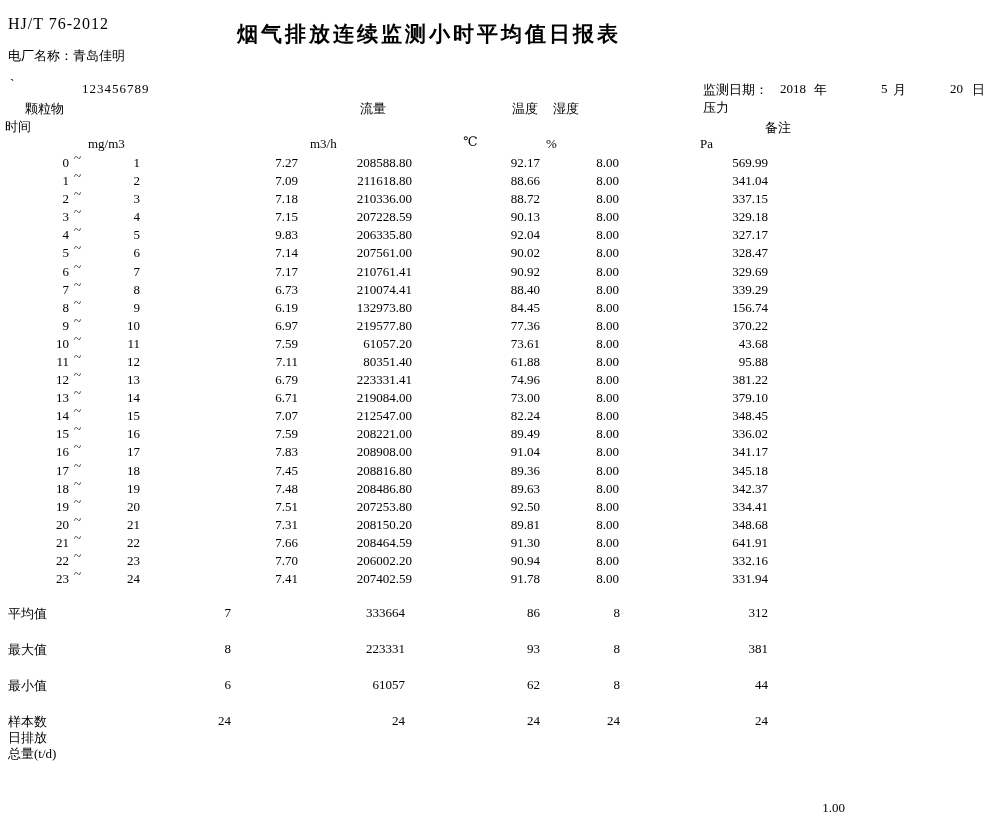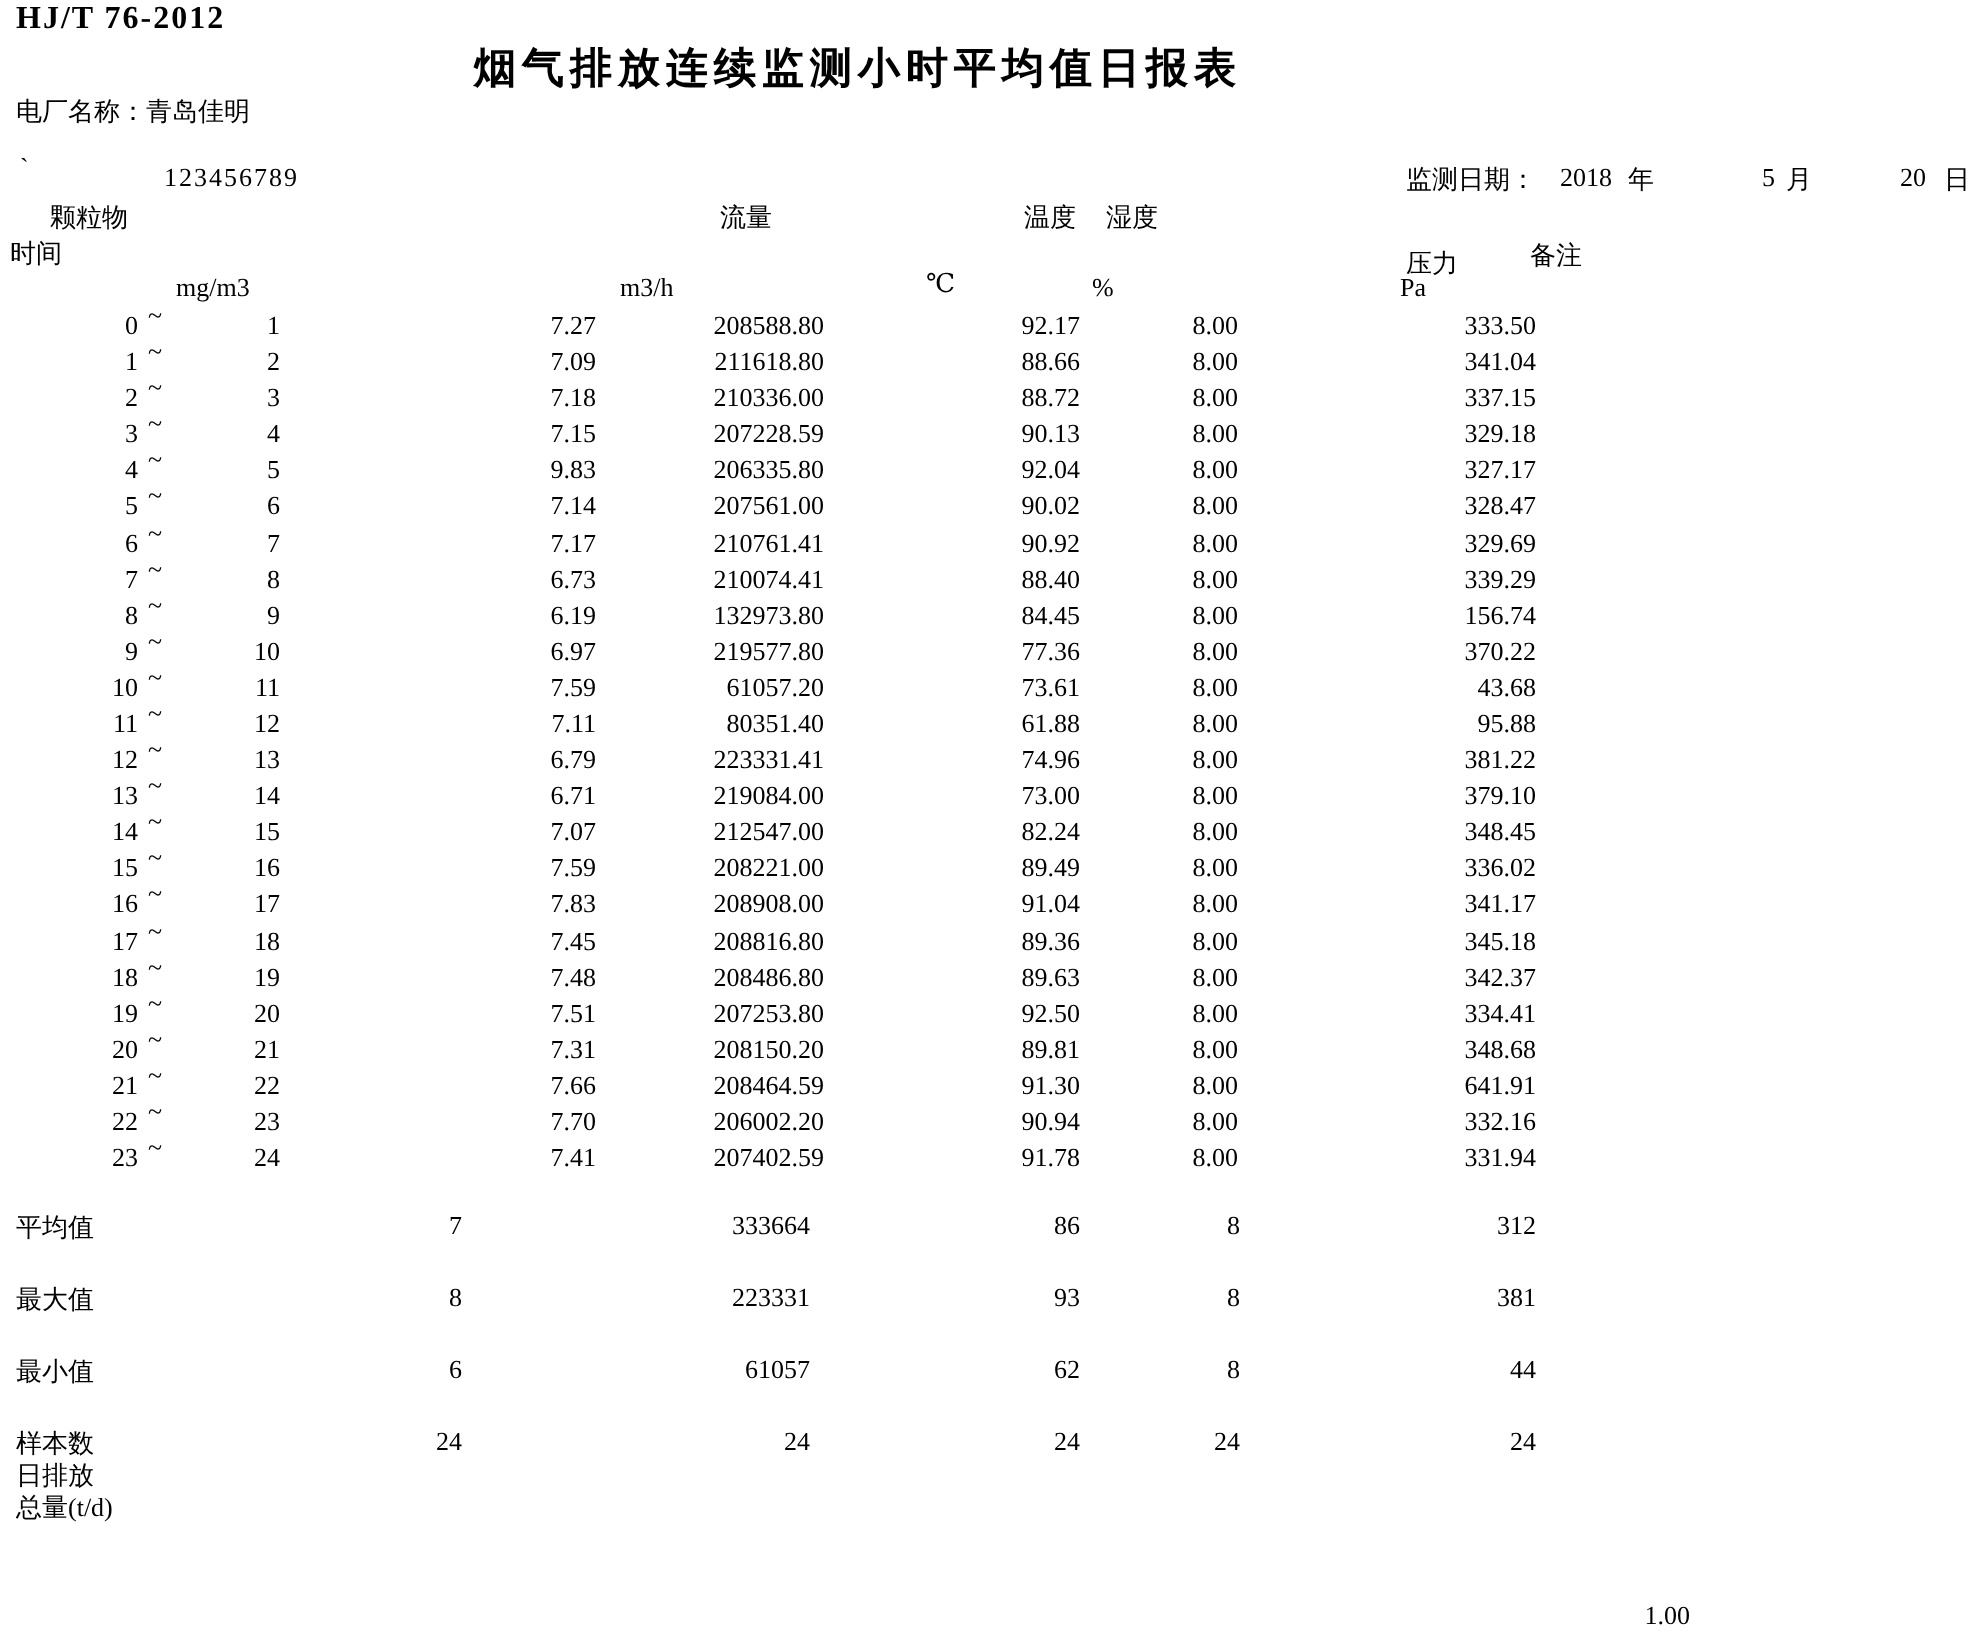--- a/index.html
+++ b/index.html
@@ -1,37 +1,37 @@
 <!DOCTYPE html>
 <html><head>
 <meta charset="utf-8">
 <style>
   html,body{margin:0;padding:0;background:#fff;}
   #page{
     position:relative;width:990px;height:822px;background:#ffffff;
     font-family:"Liberation Serif","DejaVu Serif",serif;color:#000;overflow:hidden;
   }
   .abs{position:absolute;white-space:pre;}
-  #std{left:8px;top:1px;font-size:16px;font-weight:bold;letter-spacing:1px;}
+  #std{left:8px;top:15px;font-size:16px;font-weight:normal;letter-spacing:1px;}
   #title{left:237px;top:20px;font-size:21px;font-weight:bold;letter-spacing:3px;}
   #plant{left:8px;top:47px;font-size:13px;}
   #tick{left:10px;top:76px;font-size:13px;}
   #serial{left:82px;top:81px;font-size:13px;letter-spacing:1px;}
   #date-label{left:703px;top:81px;font-size:13px;}
   #date-year{left:780px;top:81px;font-size:13px;}
   #date-year-u{left:814px;top:81px;font-size:13px;}
   #date-month{left:881px;top:81px;font-size:13px;}
   #date-month-u{left:893px;top:81px;font-size:13px;}
   #date-day{left:950px;top:81px;font-size:13px;}
   #date-day-u{left:972px;top:81px;font-size:13px;}
   #h-dust{left:25px;top:100px;font-size:13px;}
   #h-flow{left:360px;top:100px;font-size:13px;}
   #h-temp{left:512px;top:100px;font-size:13px;}
   #h-hum{left:553px;top:100px;font-size:13px;}
-  #h-pres{left:703px;top:99px;font-size:13px;margin-top:24px;}
+  #h-pres{left:703px;top:99px;font-size:13px;}
   #h-time{left:5px;top:118px;font-size:13px;}
   #h-remark{left:765px;top:119px;font-size:13px;}
   #u-dust{left:88px;top:136px;font-size:13px;}
   #u-flow{left:310px;top:136px;font-size:13px;}
   #u-temp{left:463px;top:134px;font-size:13px;}
   #u-hum{left:546px;top:136px;font-size:13px;}
   #u-pres{left:700px;top:136px;font-size:13px;}
 
   .hour-row{position:absolute;left:0;width:990px;height:18px;}
   .hour-row span{position:absolute;top:0;font-size:13px;white-space:pre;}
@@ -95,21 +95,21 @@
 
   <div id="hour-rows">
       <div class="hour-row" style="top: 155px;">
     <span class="col-hstart">0</span>
     <span class="col-tilde">~</span>
     <span class="col-hend">1</span>
     <span class="col-dust">7.27</span>
     <span class="col-flow">208588.80</span>
     <span class="col-temp">92.17</span>
     <span class="col-hum">8.00</span>
-    <span class="col-pres">333.50</span>
+    <span class="col-pres">569.99</span>
   </div>
       <div class="hour-row" style="top: 173.1px;">
     <span class="col-hstart">1</span>
     <span class="col-tilde">~</span>
     <span class="col-hend">2</span>
     <span class="col-dust">7.09</span>
     <span class="col-flow">211618.80</span>
     <span class="col-temp">88.66</span>
     <span class="col-hum">8.00</span>
     <span class="col-pres">341.04</span>

